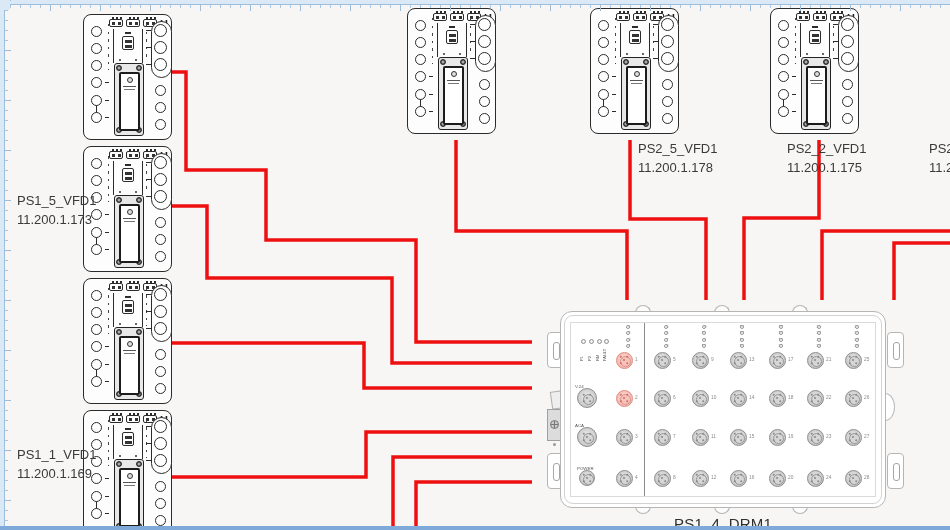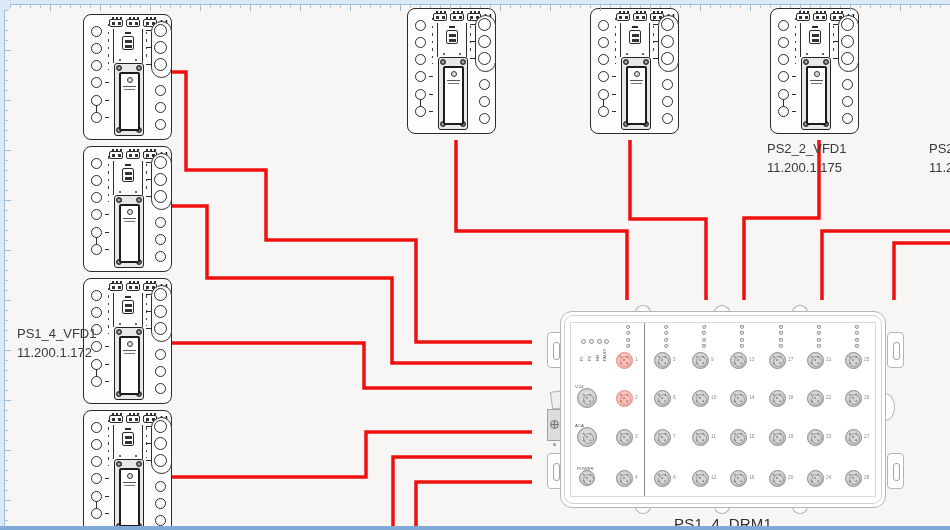--- a/index.html
+++ b/index.html
@@ -638,21 +638,29 @@
       </div>
     <div class="drm-label">PS1_4_DRM1</div>
   </div>
 
   <div class="dev-label" style="left:929px;top:140px">
     <div>PS2_</div>
     <div>11.2</div>
   </div>
 
   <div class="bottom-bar"></div>
-    <div class="dev-label" style="left: 17px; top: 325px;">
-      <div>PS1_4_VFD1</div>
-      <div>11.200.1.172</div>
-    </div>
-    <div class="dev-label" style="left: 767px; top: 140px;">
+    <div class="dev-label" style="left: 17px; top: 192px;">
+      <div>PS1_5_VFD1</div>
+      <div>11.200.1.173</div>
+    </div>
+    <div class="dev-label" style="left: 17px; top: 446px;">
+      <div>PS1_1_VFD1</div>
+      <div>11.200.1.169</div>
+    </div>
+    <div class="dev-label" style="left: 638px; top: 140px;">
+      <div>PS2_5_VFD1</div>
+      <div>11.200.1.178</div>
+    </div>
+    <div class="dev-label" style="left: 787px; top: 140px;">
       <div>PS2_2_VFD1</div>
       <div>11.200.1.175</div>
     </div>
   </div>
 
 </body></html>

